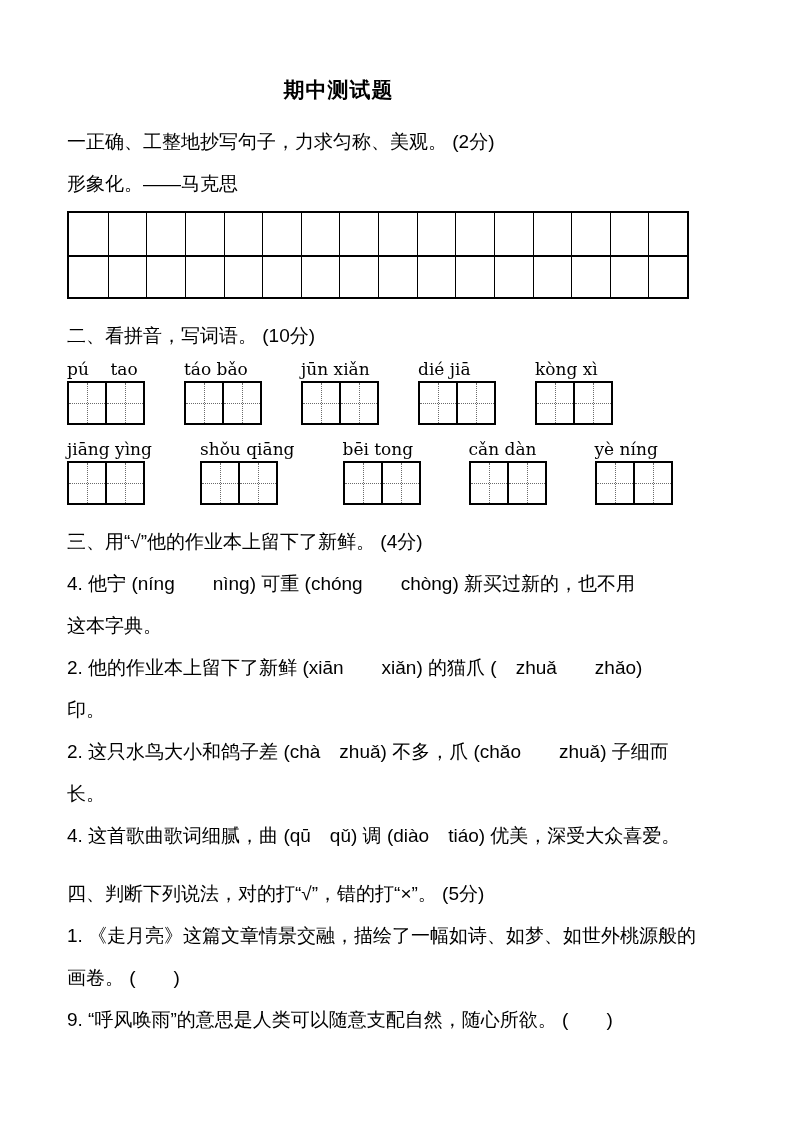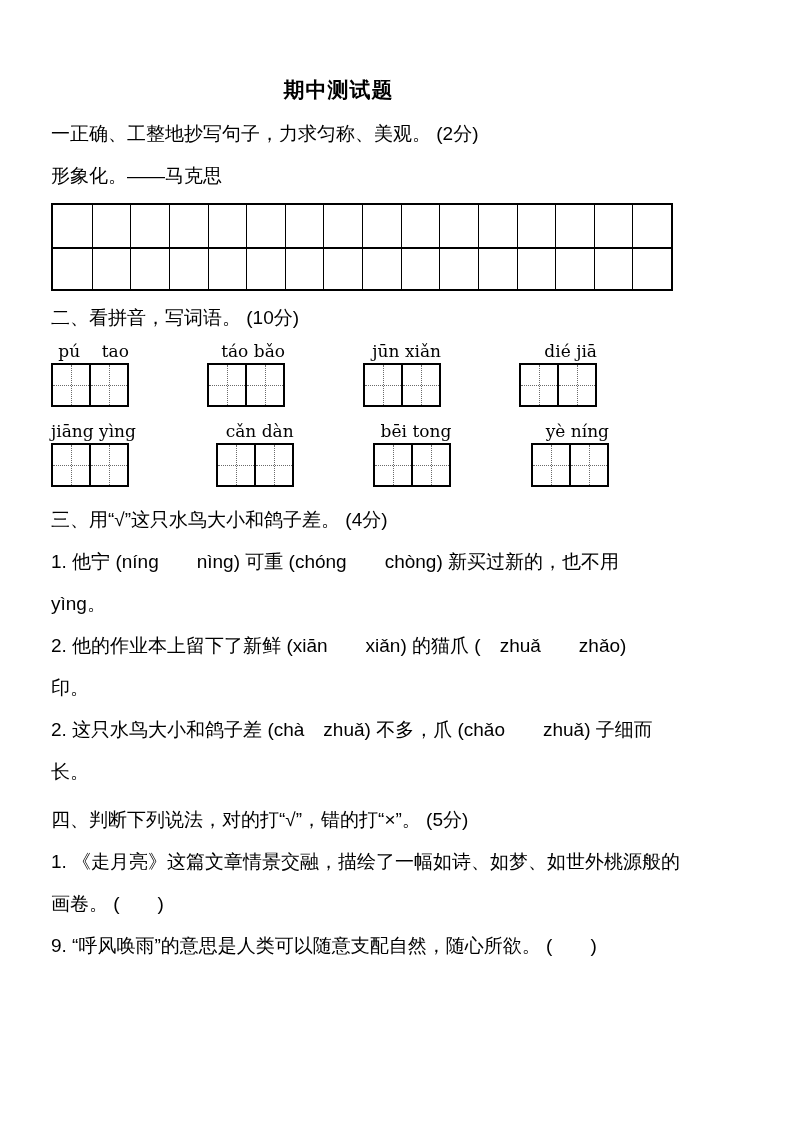--- a/index.html
+++ b/index.html
@@ -29,38 +29,37 @@
     font-weight:500;
   }
   .copy-grid{
     display:grid;
     width:622px;
     border:2px solid #000;
     box-sizing:border-box;
     margin:6px 0 0 0;
   }
   .copy-cell{height:42px;box-sizing:border-box;}
-  .sec{margin:0;}
+  .sec{margin:16px;}
   .sec-2-heading,.sec-3-heading,.sec-4-heading{margin-top:6px;}
   .py-row{
     display:flex;
     justify-content:space-between;
     margin:0 0 12px 0;
   }
   .py-row-1{width:546px;}
   .py-row-2{width:558px;gap:48px;}
   .py-group{display:flex;flex-direction:column;}
   .py-label{
     font-family:"DejaVu Serif","Liberation Serif",serif;
     font-size:17px;
     line-height:24px;
     height:24px;
     white-space:pre;
     margin:0;
-    text-align:right;
   }
   .tz-box{
     display:flex;
     width:78px;height:44px;
     box-sizing:border-box;
     border:2px solid #000;
   }
   .tz-cell{
     flex:1;
     position:relative;
@@ -147,62 +146,77 @@
             <div class="tz-cell"></div>
           </div>
       </div>
       <div class="py-group">
         <div class="py-label">dié jiā</div>
         <div class="tz-box">
             <div class="tz-cell"></div>
             <div class="tz-cell"></div>
           </div>
       </div>
+      <div class="py-group">
+        <div class="py-label">kòng xì</div>
+        <div class="tz-box">
+            <div class="tz-cell"></div>
+            <div class="tz-cell"></div>
+          </div>
+      </div>
     </div>
 
     <div class="py-row py-row-2">
       <div class="py-group">
         <div class="py-label">jiāng yìng</div>
         <div class="tz-box">
             <div class="tz-cell"></div>
             <div class="tz-cell"></div>
           </div>
       </div>
       <div class="py-group">
+        <div class="py-label">shǒu qiāng</div>
+        <div class="tz-box">
+            <div class="tz-cell"></div>
+            <div class="tz-cell"></div>
+          </div>
+      </div>
+      <div class="py-group">
+        <div class="py-label">bēi tong</div>
+        <div class="tz-box">
+            <div class="tz-cell"></div>
+            <div class="tz-cell"></div>
+          </div>
+      </div>
+      <div class="py-group">
         <div class="py-label">cǎn dàn</div>
         <div class="tz-box">
             <div class="tz-cell"></div>
             <div class="tz-cell"></div>
           </div>
       </div>
       <div class="py-group">
-        <div class="py-label">bēi tong</div>
-        <div class="tz-box">
-            <div class="tz-cell"></div>
-            <div class="tz-cell"></div>
-          </div>
-      </div>
-      <div class="py-group">
         <div class="py-label">yè níng</div>
         <div class="tz-box">
             <div class="tz-cell"></div>
             <div class="tz-cell"></div>
           </div>
       </div>
     </div>
   </section>
 
   <section class="sec">
-    <p class="line sec-3-heading">三、用“√”这只水鸟大小和鸽子差。 (4分)</p>
-    <p class="line">1. 他宁 (níng　　nìng) 可重 (chóng　　chòng) 新买过新的，也不用</p>
-    <p class="line">yìng。</p>
+    <p class="line sec-3-heading">三、用“√”他的作业本上留下了新鲜。 (4分)</p>
+    <p class="line">4. 他宁 (níng　　nìng) 可重 (chóng　　chòng) 新买过新的，也不用</p>
+    <p class="line">这本字典。</p>
     <p class="line">2. 他的作业本上留下了新鲜 (xiān　　xiǎn) 的猫爪 (　zhuǎ　　zhǎo)</p>
     <p class="line">印。</p>
     <p class="line">2. 这只水鸟大小和鸽子差 (chà　zhuǎ) 不多，爪 (chǎo　　zhuǎ) 子细而</p>
     <p class="line">长。</p>
+    <p class="line">4. 这首歌曲歌词细腻，曲 (qū　qǔ) 调 (diào　tiáo) 优美，深受大众喜爱。</p>
   </section>
 
   <section class="sec">
     <p class="line sec-4-heading">四、判断下列说法，对的打“√”，错的打“×”。 (5分)</p>
     <p class="line">1. 《走月亮》这篇文章情景交融，描绘了一幅如诗、如梦、如世外桃源般的</p>
     <p class="line">画卷。 (　　)</p>
     <p class="line">9. “呼风唤雨”的意思是人类可以随意支配自然，随心所欲。 (　　)</p>
   </section>
 
 </div>

